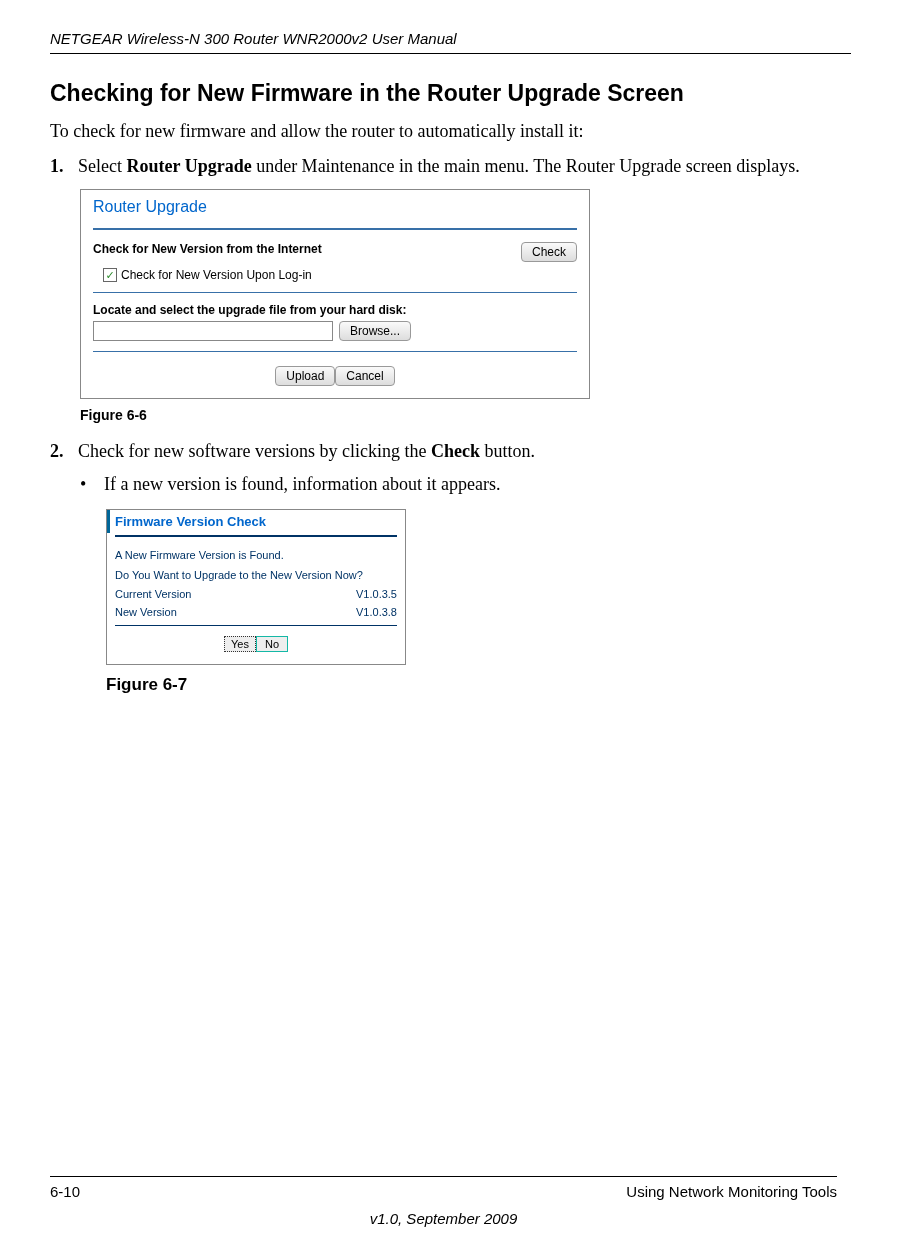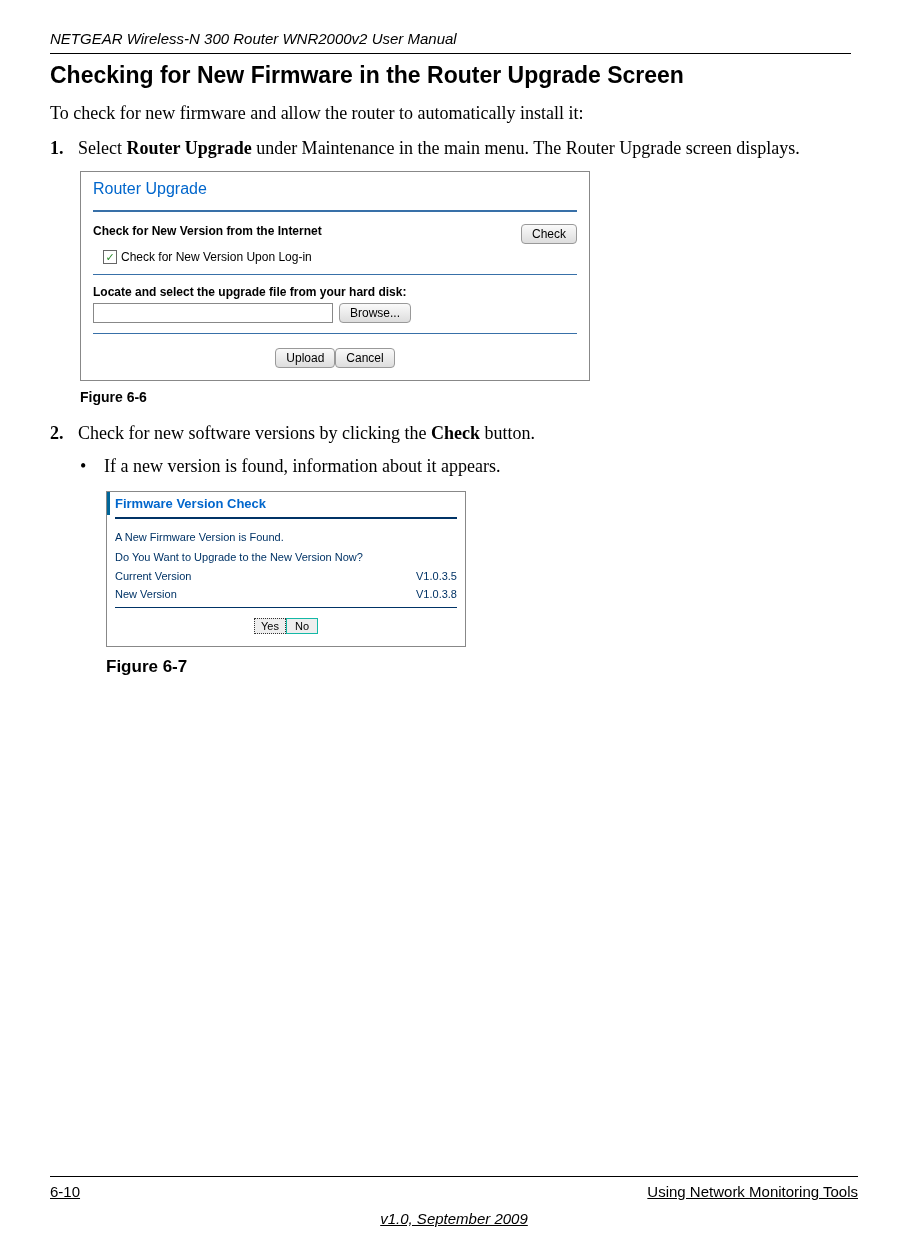--- a/index.html
+++ b/index.html
@@ -13,21 +13,21 @@
       width: 901px;
       height: 1247px;
       padding: 30px 50px 20px 50px;
       position: relative;
     }
     .page-header {
       font-style: italic;
       font-size: 15px;
       border-bottom: 1px solid #000;
       padding-bottom: 6px;
-      margin-bottom: 8px;
+      margin-bottom: 26px;
     }
     .section-heading {
       font-size: 23px;
       font-weight: bold;
       margin-bottom: 14px;
       font-family: Arial, Helvetica, sans-serif;
     }
     .intro-text {
       font-family: "Times New Roman", Times, serif;
       font-size: 18px;
@@ -143,21 +143,21 @@
       font-size: 18px;
       margin: 10px 0 14px 30px;
       display: flex;
     }
     .bullet-dot {
       width: 24px;
       flex-shrink: 0;
     }
     .screenshot-2 {
       border: 1px solid #888;
-      width: 360px;
+      width: 300px;
       background: #fff;
       margin-left: 56px;
     }
     .ss2-title-bar {
       color: #0066cc;
       font-weight: bold;
       font-size: 13px;
       padding: 4px 8px;
       position: relative;
     }
@@ -216,22 +216,21 @@
     }
     .figure-caption-2 {
       font-weight: bold;
       font-size: 17px;
       margin: 10px 0 18px 56px;
     }
     .page-footer {
       position: absolute;
       bottom: 20px;
       left: 50px;
-      right: 43px;
-      text-decoration: underline;
+      right: 64px;
     }
     .footer-line {
       border: none;
       border-top: 1px solid #000;
       margin-bottom: 6px;
     }
     .footer-row {
       display: flex;
       justify-content: space-between;
       font-size: 15px;

